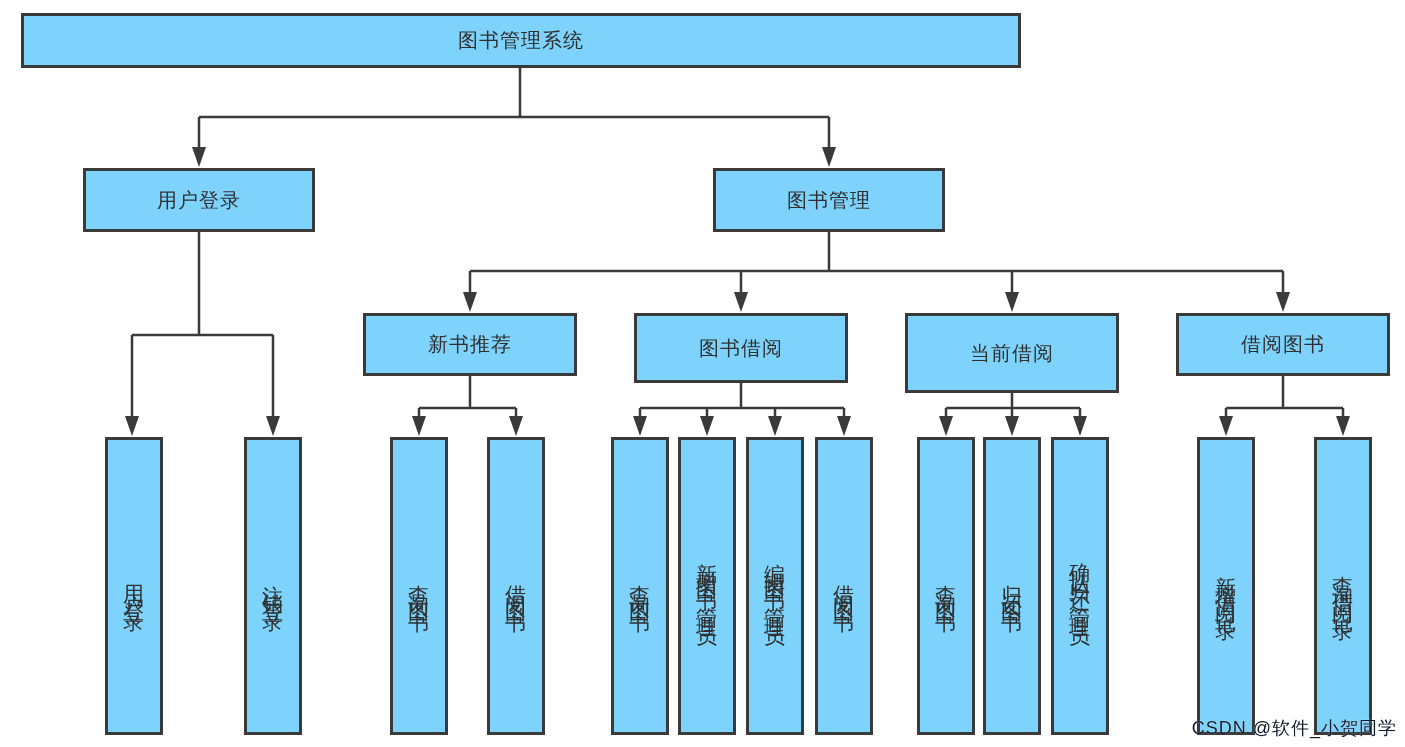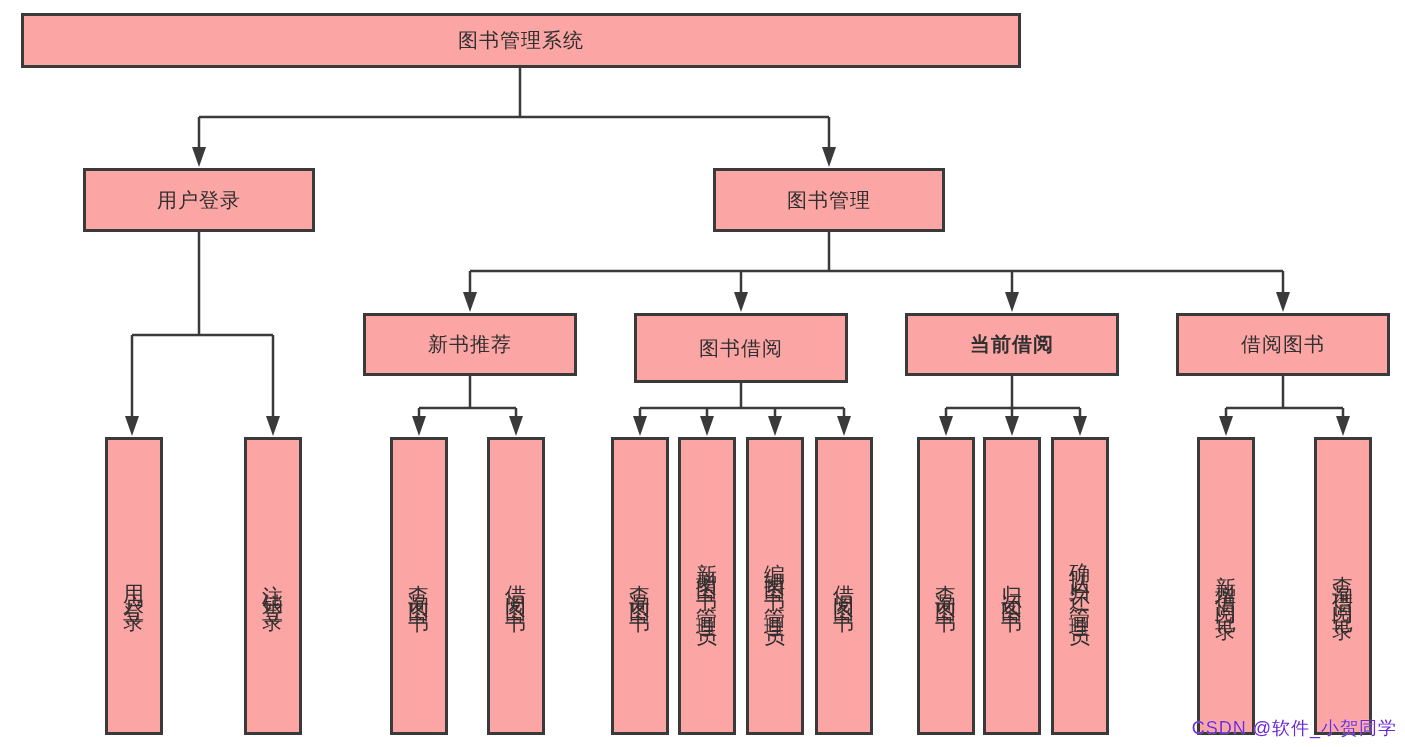--- a/index.html
+++ b/index.html
@@ -13,21 +13,21 @@
   }
   .connectors {
     position: absolute;
     left: 0; top: 0;
     width: 1405px; height: 747px;
   }
   .box {
     position: absolute;
     box-sizing: border-box;
     border: 3px solid #3a3a3a;
-    background: #fca5a5;
+    background: #7dd3fc;
     display: flex;
     align-items: center;
     justify-content: center;
   }
   .hlabel {
     font-size: 20px;
     color: #2f2f2f;
     letter-spacing: 1px;
     white-space: nowrap;
   }
@@ -38,21 +38,21 @@
     letter-spacing: 9px;
     color: #2f2f2f;
     line-height: 1;
     white-space: nowrap;
   }
   .watermark {
     position: absolute;
     right: 8px;
     bottom: 7px;
     font-size: 18px;
-    color: #6d28d9;
+    color: #0f172a;
     letter-spacing: 1px;
     text-shadow: 0 0 1px rgba(255,255,255,0.8);
   }
 </style>
 </head>
 <body>
 
 <div id="canvas">
 
   <svg class="connectors" viewBox="0 0 1405 747" xmlns="http://www.w3.org/2000/svg">
@@ -97,21 +97,21 @@
   <div class="box" style="left:713px; top:168px; width:232px; height:64px;align-items:center;">
     <span class="hlabel">图书管理</span>
   </div>
 
   <div class="box" style="left:363px; top:313px; width:214px; height:63px;">
     <span class="hlabel">新书推荐</span>
   </div>
   <div class="box" style="left:634px; top:313px; width:214px; height:70px;">
     <span class="hlabel">图书借阅</span>
   </div>
-  <div class="box" style="left:905px; top:313px; width:214px; height:63px;font-weight:bold;">
+  <div class="box" style="left:905px; top:313px; width:214px; height:80px;">
     <span class="hlabel">当前借阅</span>
   </div>
   <div class="box" style="left:1176px; top:313px; width:214px; height:63px;">
     <span class="hlabel">借阅图书</span>
   </div>
 
   <div class="box" style="left:105px; top:437px; width:58px; height:298px;">
     <span class="vtext">用户登录</span>
   </div>
   <div class="box" style="left:244px; top:437px; width:58px; height:298px;">

